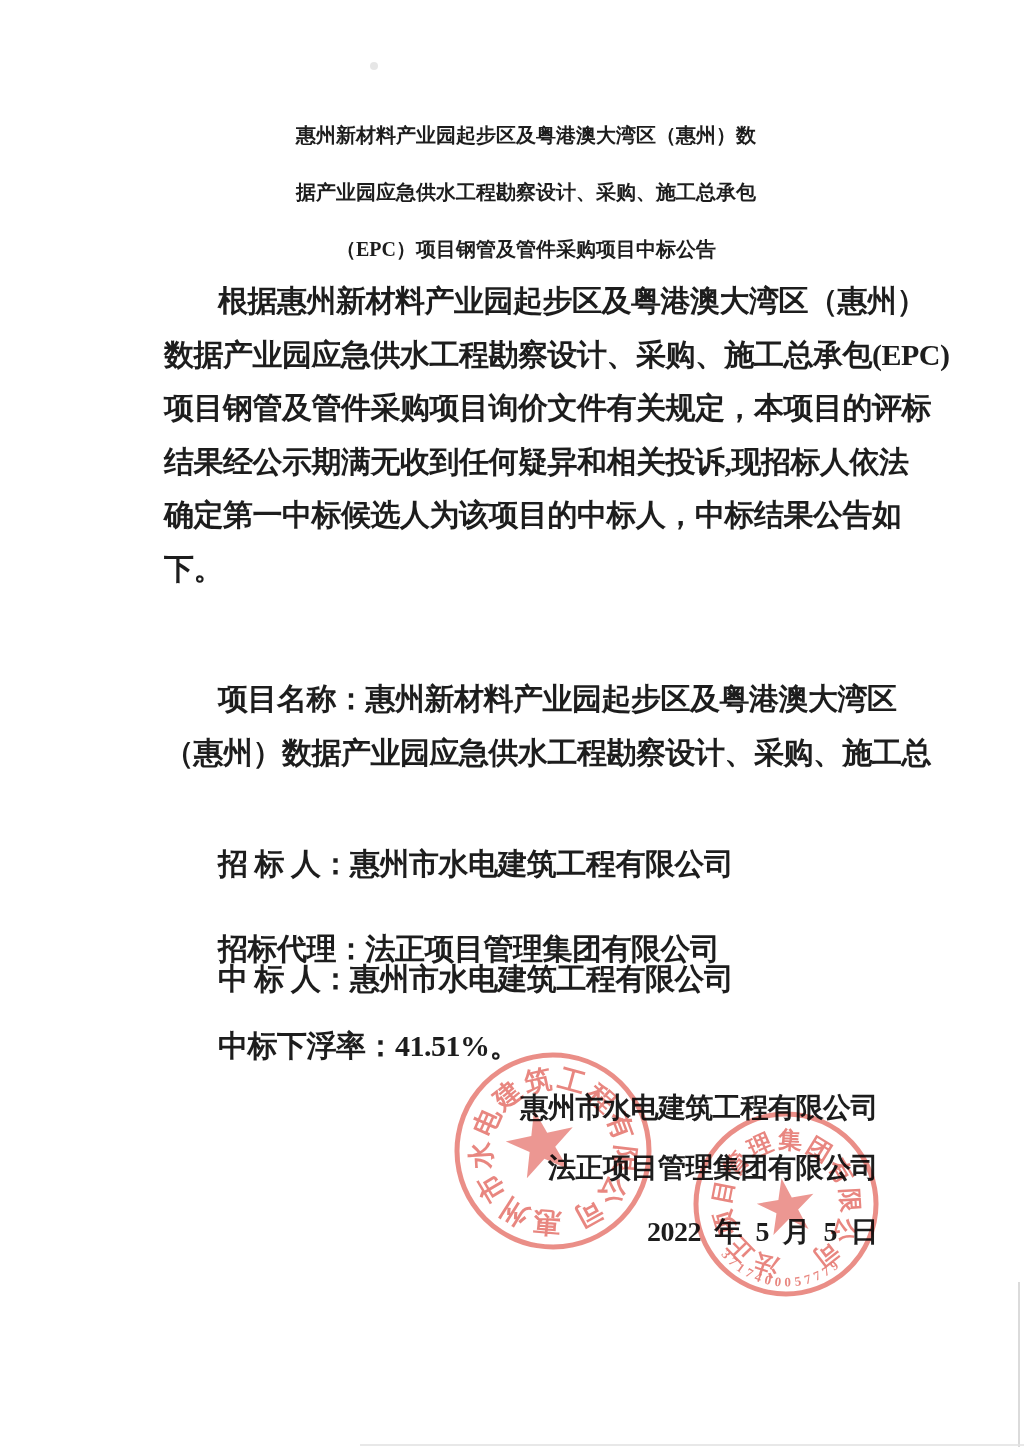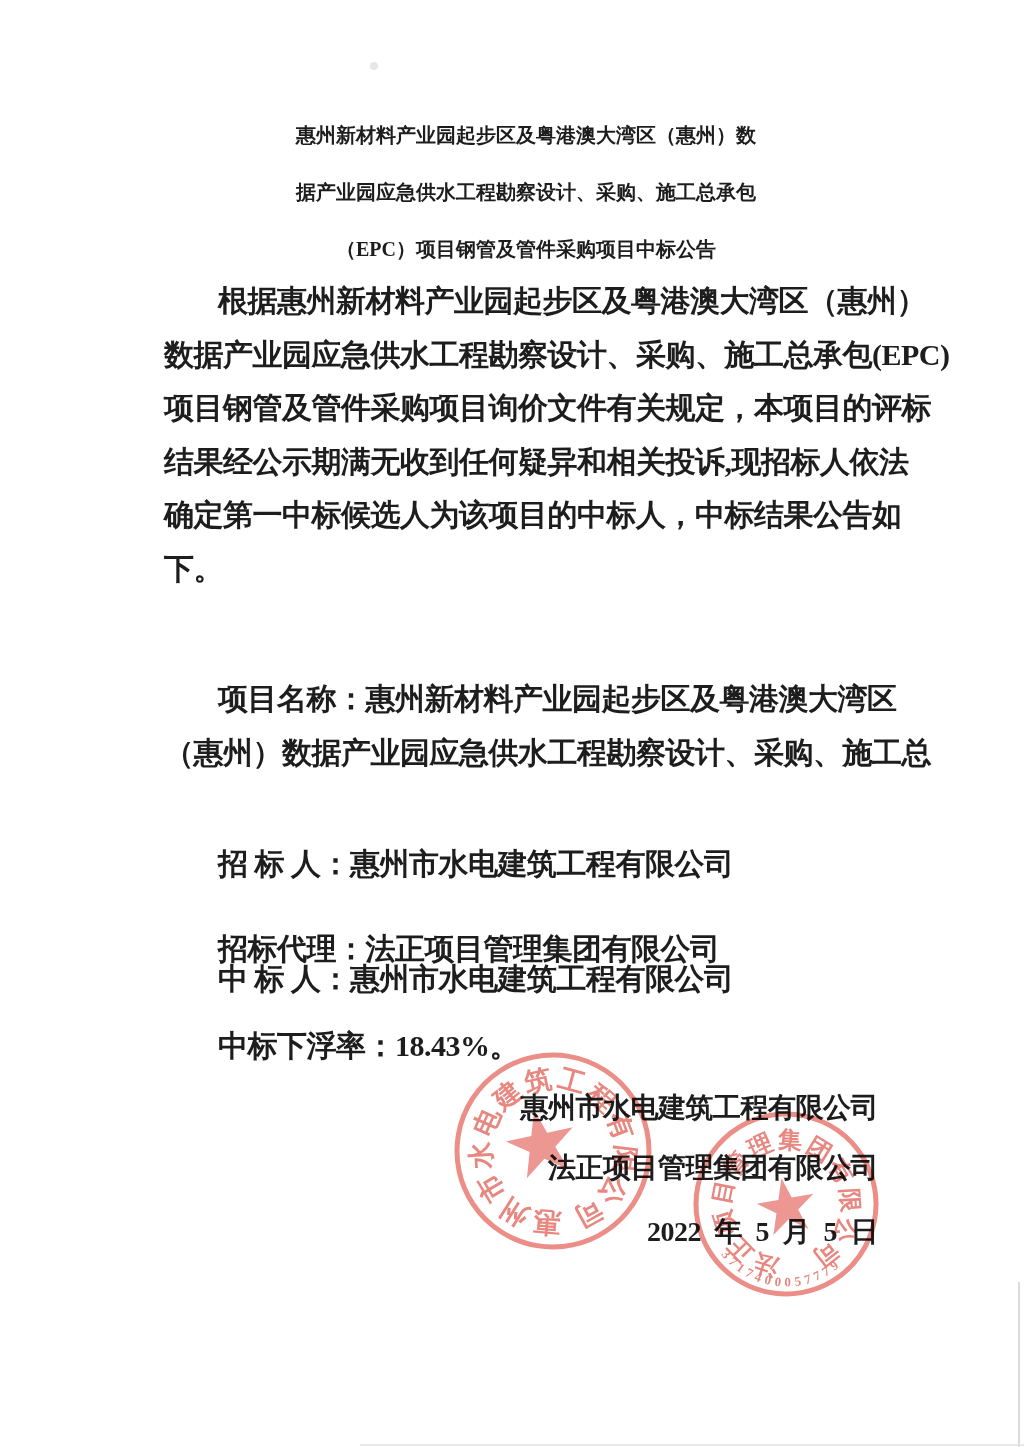--- a/index.html
+++ b/index.html
@@ -115,21 +115,21 @@
   </div>
 
   <div class="col winner-line">
     <div class="line indent">
       <span>中 标 人：</span><span>惠州市水电建筑工程有限公司</span>
     </div>
   </div>
 
   <div class="col rate-line">
     <div class="line indent">
-      <span>中标下浮率：</span><span>18.43%。</span>
+      <span>中标下浮率：</span><span>41.51%。</span>
     </div>
   </div>
 
   <div class="sig-line sig1">惠州市水电建筑工程有限公司</div>
   <div class="sig-line sig2">法正项目管理集团有限公司</div>
   <div class="sig-line sig-date">2022 年 5 月 5 日</div>
 
   <svg class="stamp" style="left:448px; top:1046px;" width="210" height="210" viewBox="0 0 210 210">
     <g transform="translate(105,105) rotate(-12)">
       <circle class="seal-ring" r="96" stroke="#e46e66"></circle>

